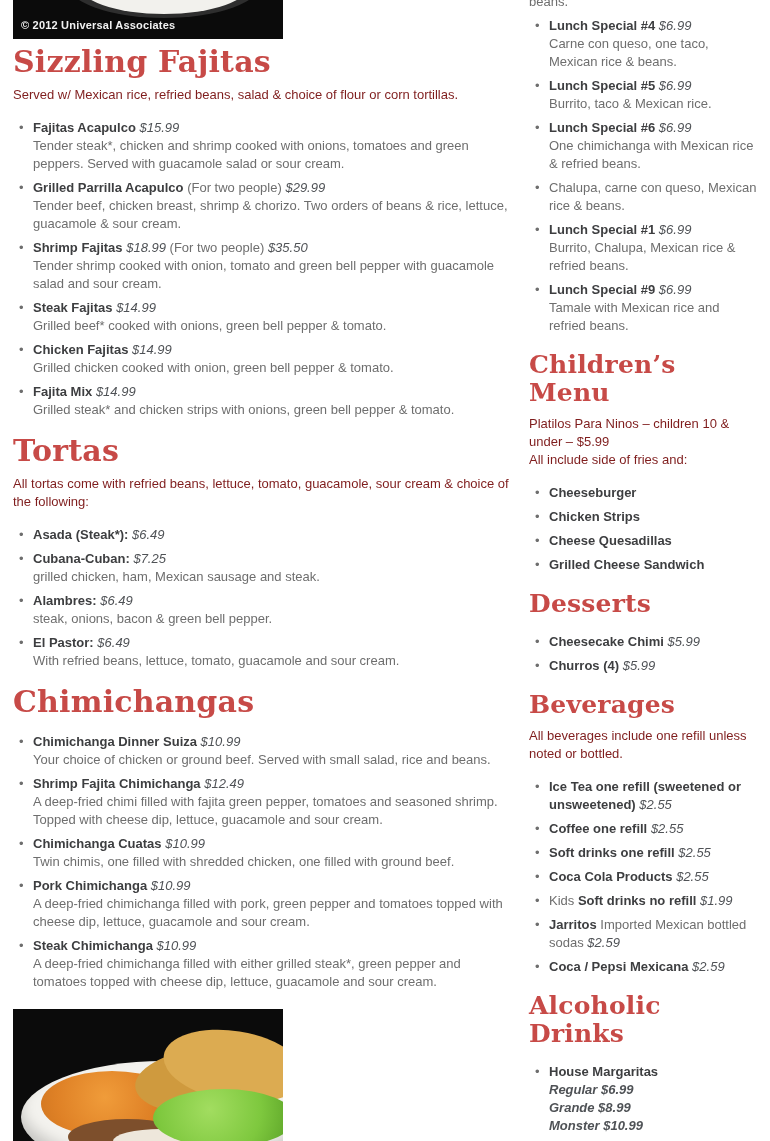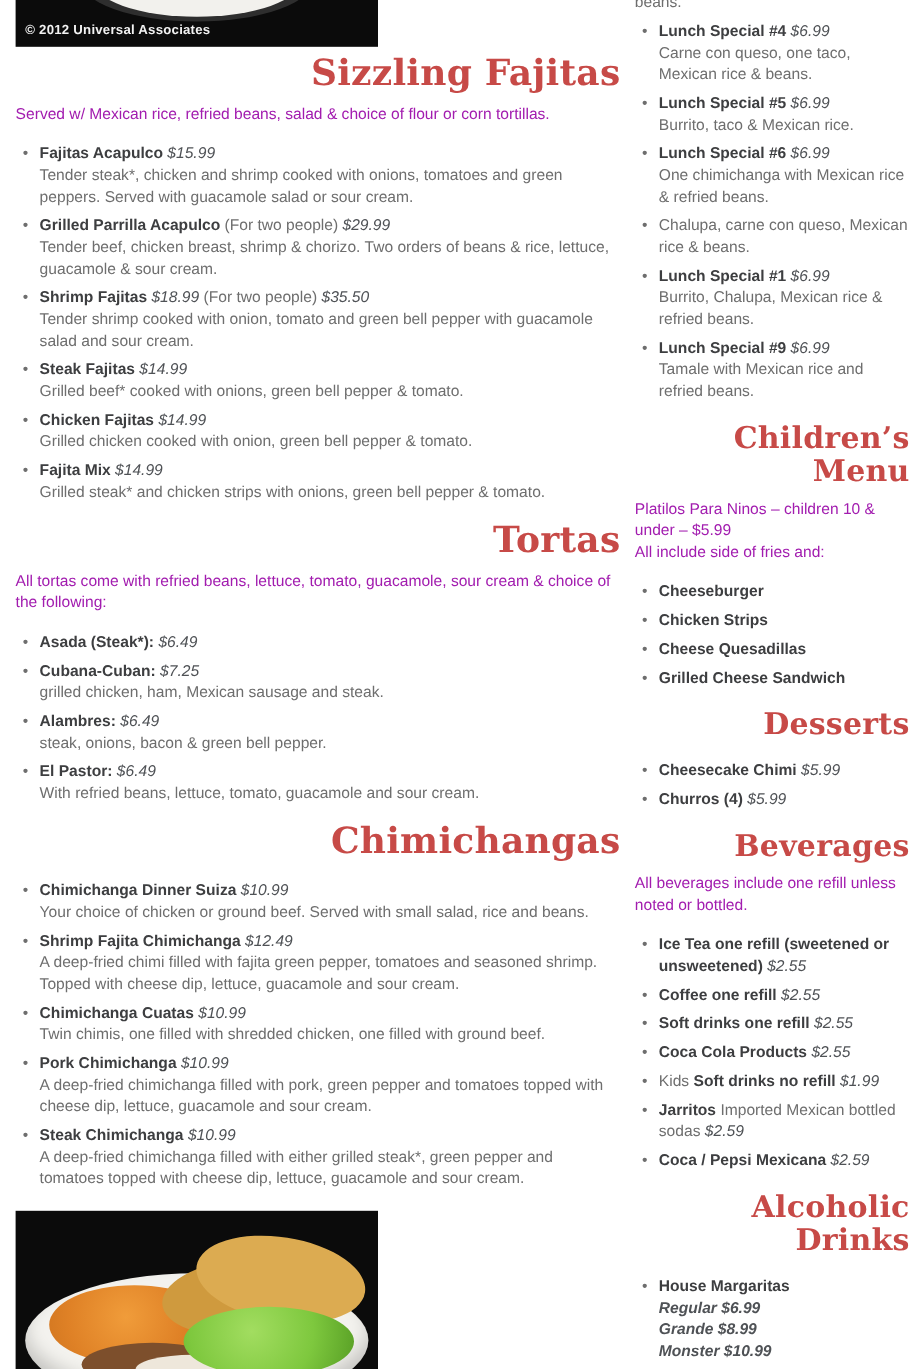--- a/index.html
+++ b/index.html
@@ -7,47 +7,47 @@
     position:relative;width:770px;height:1141px;overflow:hidden;background:#ffffff;
     font-family:"Liberation Sans",sans-serif;color:#6e6e6e;
   }
   .col{position:absolute;top:0;}
   .col-left{left:13px;width:504px;}
   .col-right{left:529px;width:229px;}
 
   
   .section-title{
     font-family:"DejaVu Serif",serif;font-weight:700;color:#c74a47;
-    margin:16px 0 8px 0;letter-spacing:0.2px;text-align:right;
+    margin:16px 0 8px 0;letter-spacing:0.2px;
   }
   .col-left .section-title{font-size:30px;line-height:32px;}
   .col-right .section-title{font-size:25px;line-height:28px;}
   .col-left .section:first-child .section-title{margin-top:7px;}
 
-  .intro{margin:0;font-size:13px;line-height:18px;color:#a21caf;}
+  .intro{margin:0;font-size:13px;line-height:18px;color:#7f1d1d;}
 
   ul.menu{list-style:none;margin:15px 0 0 0;padding:0;}
   .col-right .section:first-child ul.menu{margin-top:6px;}
   li.menu-item{
     position:relative;padding-left:20px;margin:0 0 6px 0;
     font-size:13px;line-height:18px;
   }
   li.menu-item::before{
     content:"\2022";position:absolute;left:6px;top:0;color:#6e6e6e;font-size:13px;
   }
   .seg-b{font-weight:700;color:#3d3e40;margin-top:12px;}
   .seg-p{font-weight:400;font-style:italic;color:#4f5256;}
   .seg-n{font-weight:400;color:#6e6e6e;}
   .item-desc{color:#6e6e6e;}
   .price-line{font-weight:700;font-style:italic;color:#4f5256;}
 
   .partial-line{margin-top:-7px;font-size:13px;line-height:18px;color:#6e6e6e;}
 
   
-  .photo{position:relative;width:302px;background:#0b0b0b;overflow:hidden;}
+  .photo{position:relative;width:270px;background:#0b0b0b;overflow:hidden;}
   .photo-top{height:39px;}
   .photo-bottom{height:150px;margin-top:18px;}
   .photo .shape{position:absolute;border-radius:50%;}
   .plate-ring-top{left:53px;top:-54px;width:196px;height:72px;background:#2e2e2e;}
   .plate-top{left:64px;top:-48px;width:174px;height:62px;background:#f2f1ed;}
   .photo-credit{
     position:absolute;left:8px;top:19px;color:#f2f2f2;
     font-size:11px;font-weight:700;letter-spacing:0.2px;
   }
   .plate-bottom{left:8px;top:52px;width:286px;height:112px;background:#f3f2ee;

